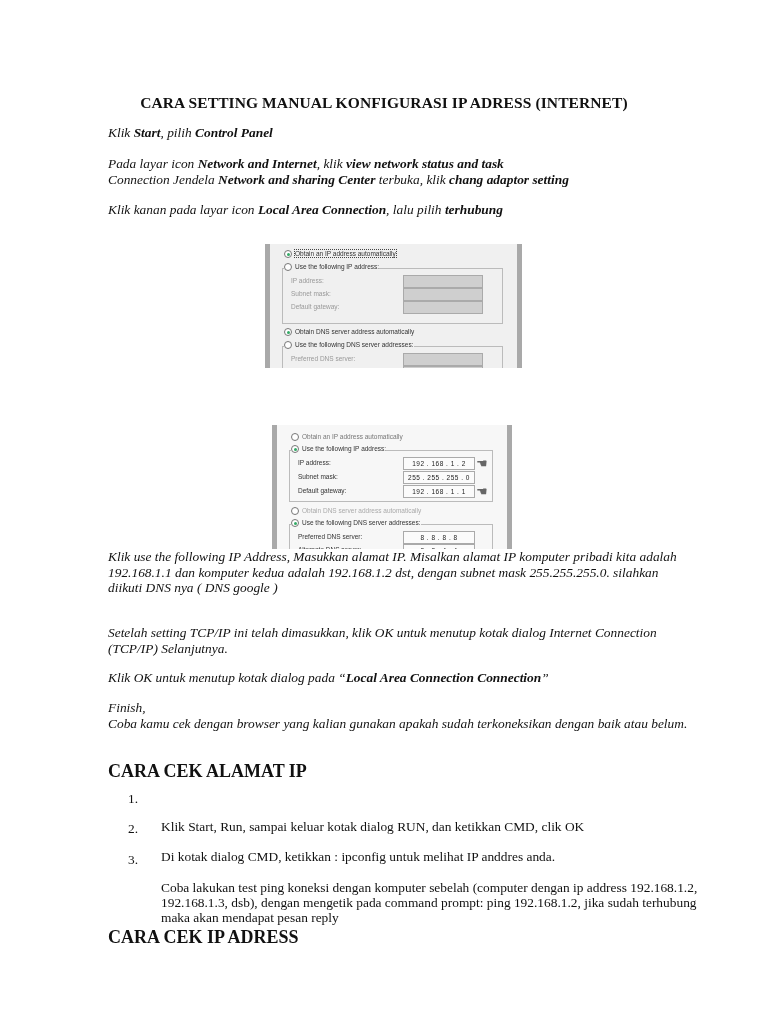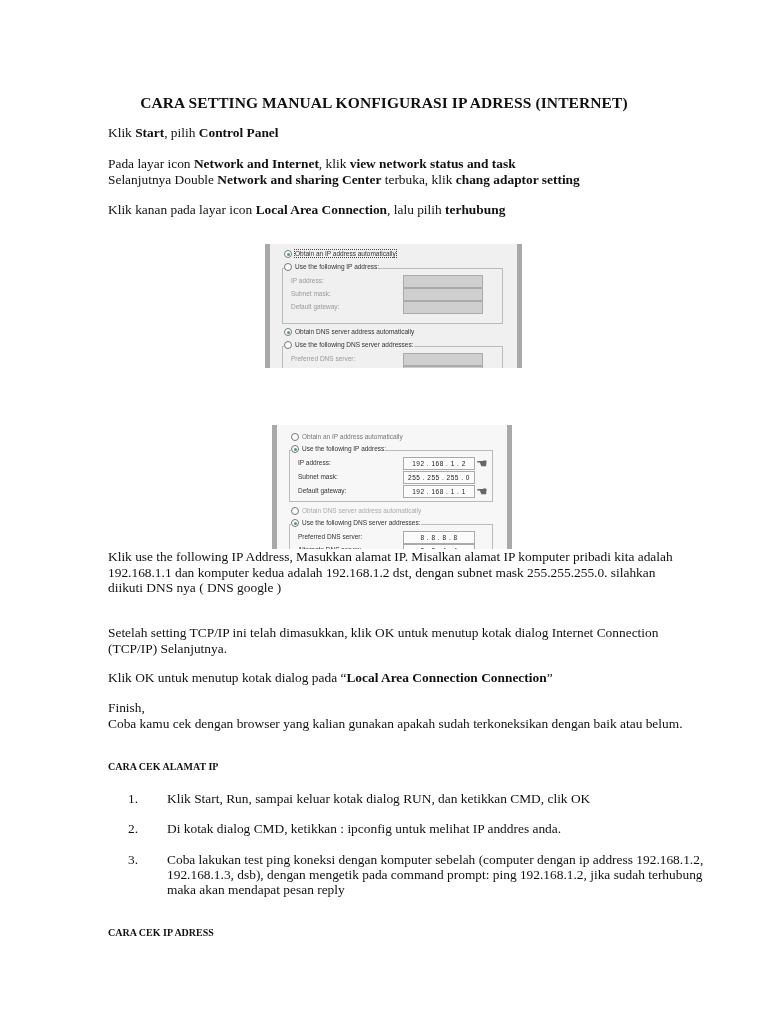--- a/index.html
+++ b/index.html
@@ -1,26 +1,26 @@
 <!DOCTYPE html>
 <html><head>
 <meta charset="utf-8">
 <style>
   html, body { margin:0; padding:0; background:#ffffff; }
   body { width:768px; height:1024px; overflow:hidden; position:relative;
          font-family:"Liberation Serif","DejaVu Serif",serif; color:#111; font-size:13.4px; }
   .page { position:absolute; left:0; top:0; width:768px; height:1024px;border-radius:9px; }
   .title { position:absolute; left:0; width:768px; top:94px; text-align:center;
            font-weight:bold; font-size:15.5px; letter-spacing:0.1px; }
-  .p { position:absolute; left:108px; width:590px; line-height:15.5px; }
+  .p { position:absolute; left:108px; width:590px; line-height:15.5px;font-style:italic; }
   b { font-weight:bold; }
-  .h2 { position:absolute; left:108px; font-weight:bold; font-size:10px; }
+  .h2 { position:absolute; left:108px; font-weight:bold; font-size:18px; }
   .li { position:absolute; left:128px; width:560px; line-height:15px; }
   .li .num { position:absolute; left:0; top:0; }
-  .li .txt { position:absolute; left:39px; width:540px; }
+  .li .txt { position:absolute; left:33px; width:540px;margin-top:28px; }
 
   
   .dlg { position:absolute; background:#f0f0f0; border-left:5px solid #a9a9a9; border-right:5px solid #a9a9a9;
          font-family:"Liberation Sans","DejaVu Sans",sans-serif; font-size:6.5px; color:#333; overflow:hidden; }
   .dlg .row { position:absolute; left:14px; white-space:nowrap; }
   .dlg .radio { display:inline-block; width:6px; height:6px; border:1px solid #777; border-radius:50%;
                 background:#fff; vertical-align:middle; margin-right:3px; position:relative; }
   .dlg .radio.on::after { content:""; position:absolute; left:1.5px; top:1.5px; width:3px; height:3px; border-radius:50%; background:#3a6; }
   .dlg .group { position:absolute; left:12px; right:14px; border:1px solid #bbb; }
   .dlg .lbl { position:absolute; left:8px; color:#999; }
@@ -36,21 +36,21 @@
 <div class="page">
 
   <div class="title">CARA SETTING MANUAL KONFIGURASI  IP ADRESS (INTERNET)</div>
 
   <div class="p" style="top:125px">
     <span>Klik </span><b>Start</b><span>, pilih </span><b>Control Panel</b>
   </div>
 
   <div class="p" style="top:156px">
     <div><span>Pada layar icon </span><b>Network and Internet</b><span>, klik </span><b>view network status and task</b></div>
-    <div><span>Selanjutnya Double </span><b>Network and sharing Center</b><span> terbuka, klik </span><b>chang adaptor setting</b></div>
+    <div><span>Connection Jendela </span><b>Network and sharing Center</b><span> terbuka, klik </span><b>chang adaptor setting</b></div>
   </div>
 
   <div class="p" style="top:202px">
     <span>Klik kanan pada layar icon </span><b>Local Area Connection</b><span>, lalu pilih </span><b>terhubung</b>
   </div>
 
   <div class="dlg" style="left:265px;top:244px;width:247px;height:124px;">
     <div class="row" style="top:6px"><span class="radio on"></span><span class="sel">Obtain an IP address automatically</span></div>
     <div class="row" style="top:19px;z-index:2;background:#f0f0f0"><span class="radio"></span><span>Use the following IP address:</span></div>
     <div class="group" style="top:24px;height:54px">

